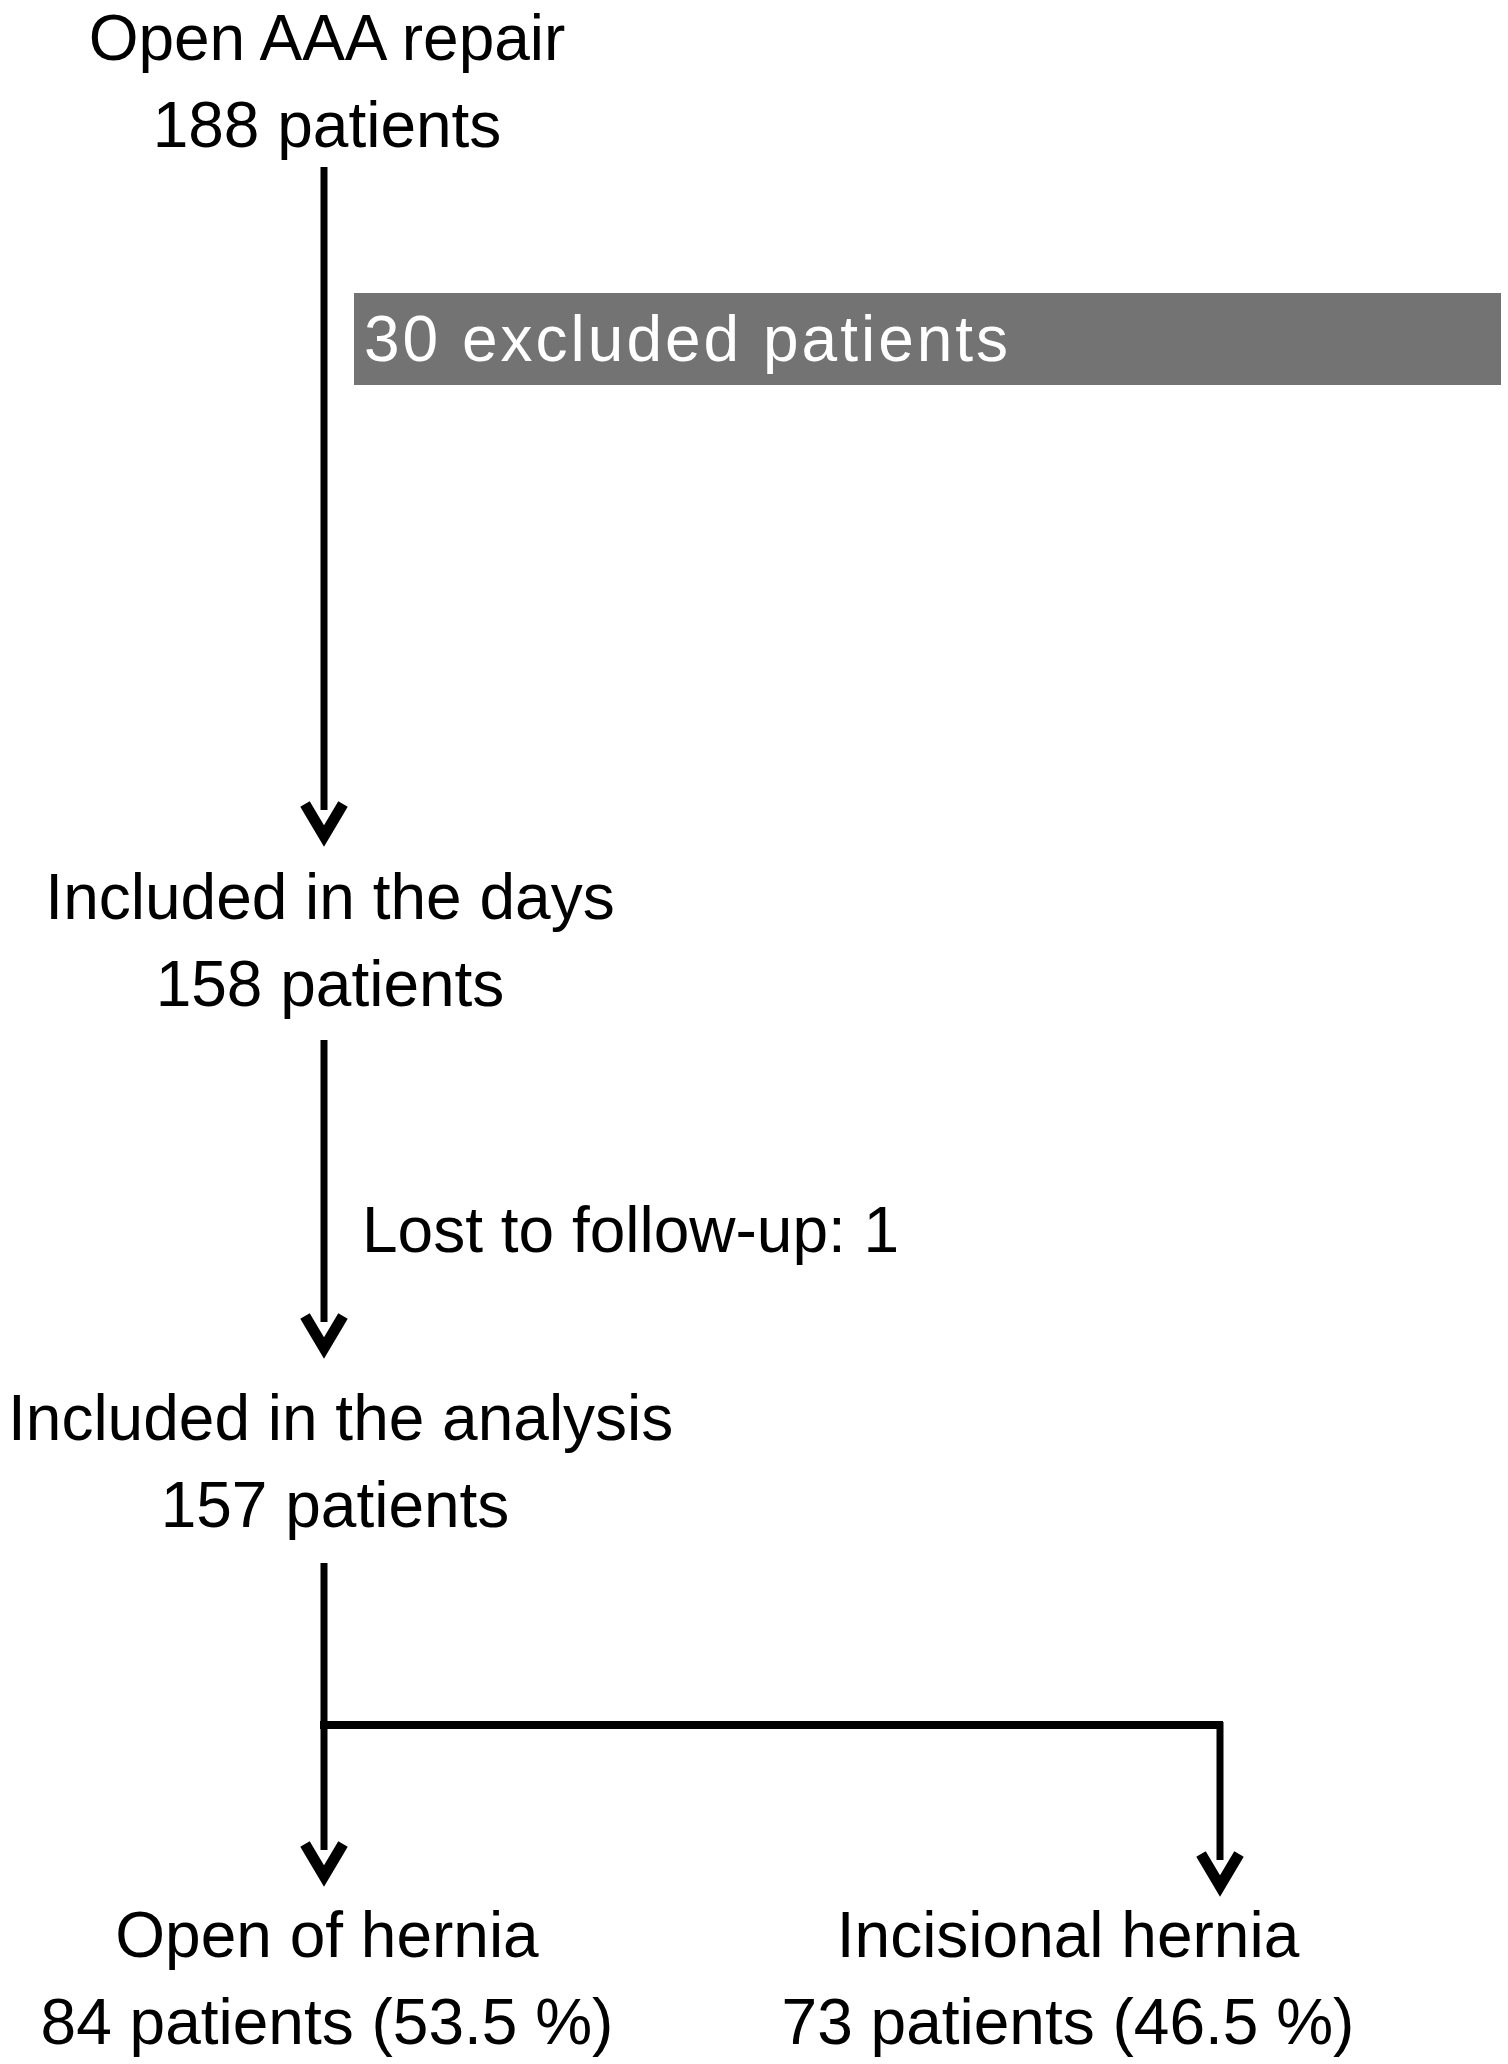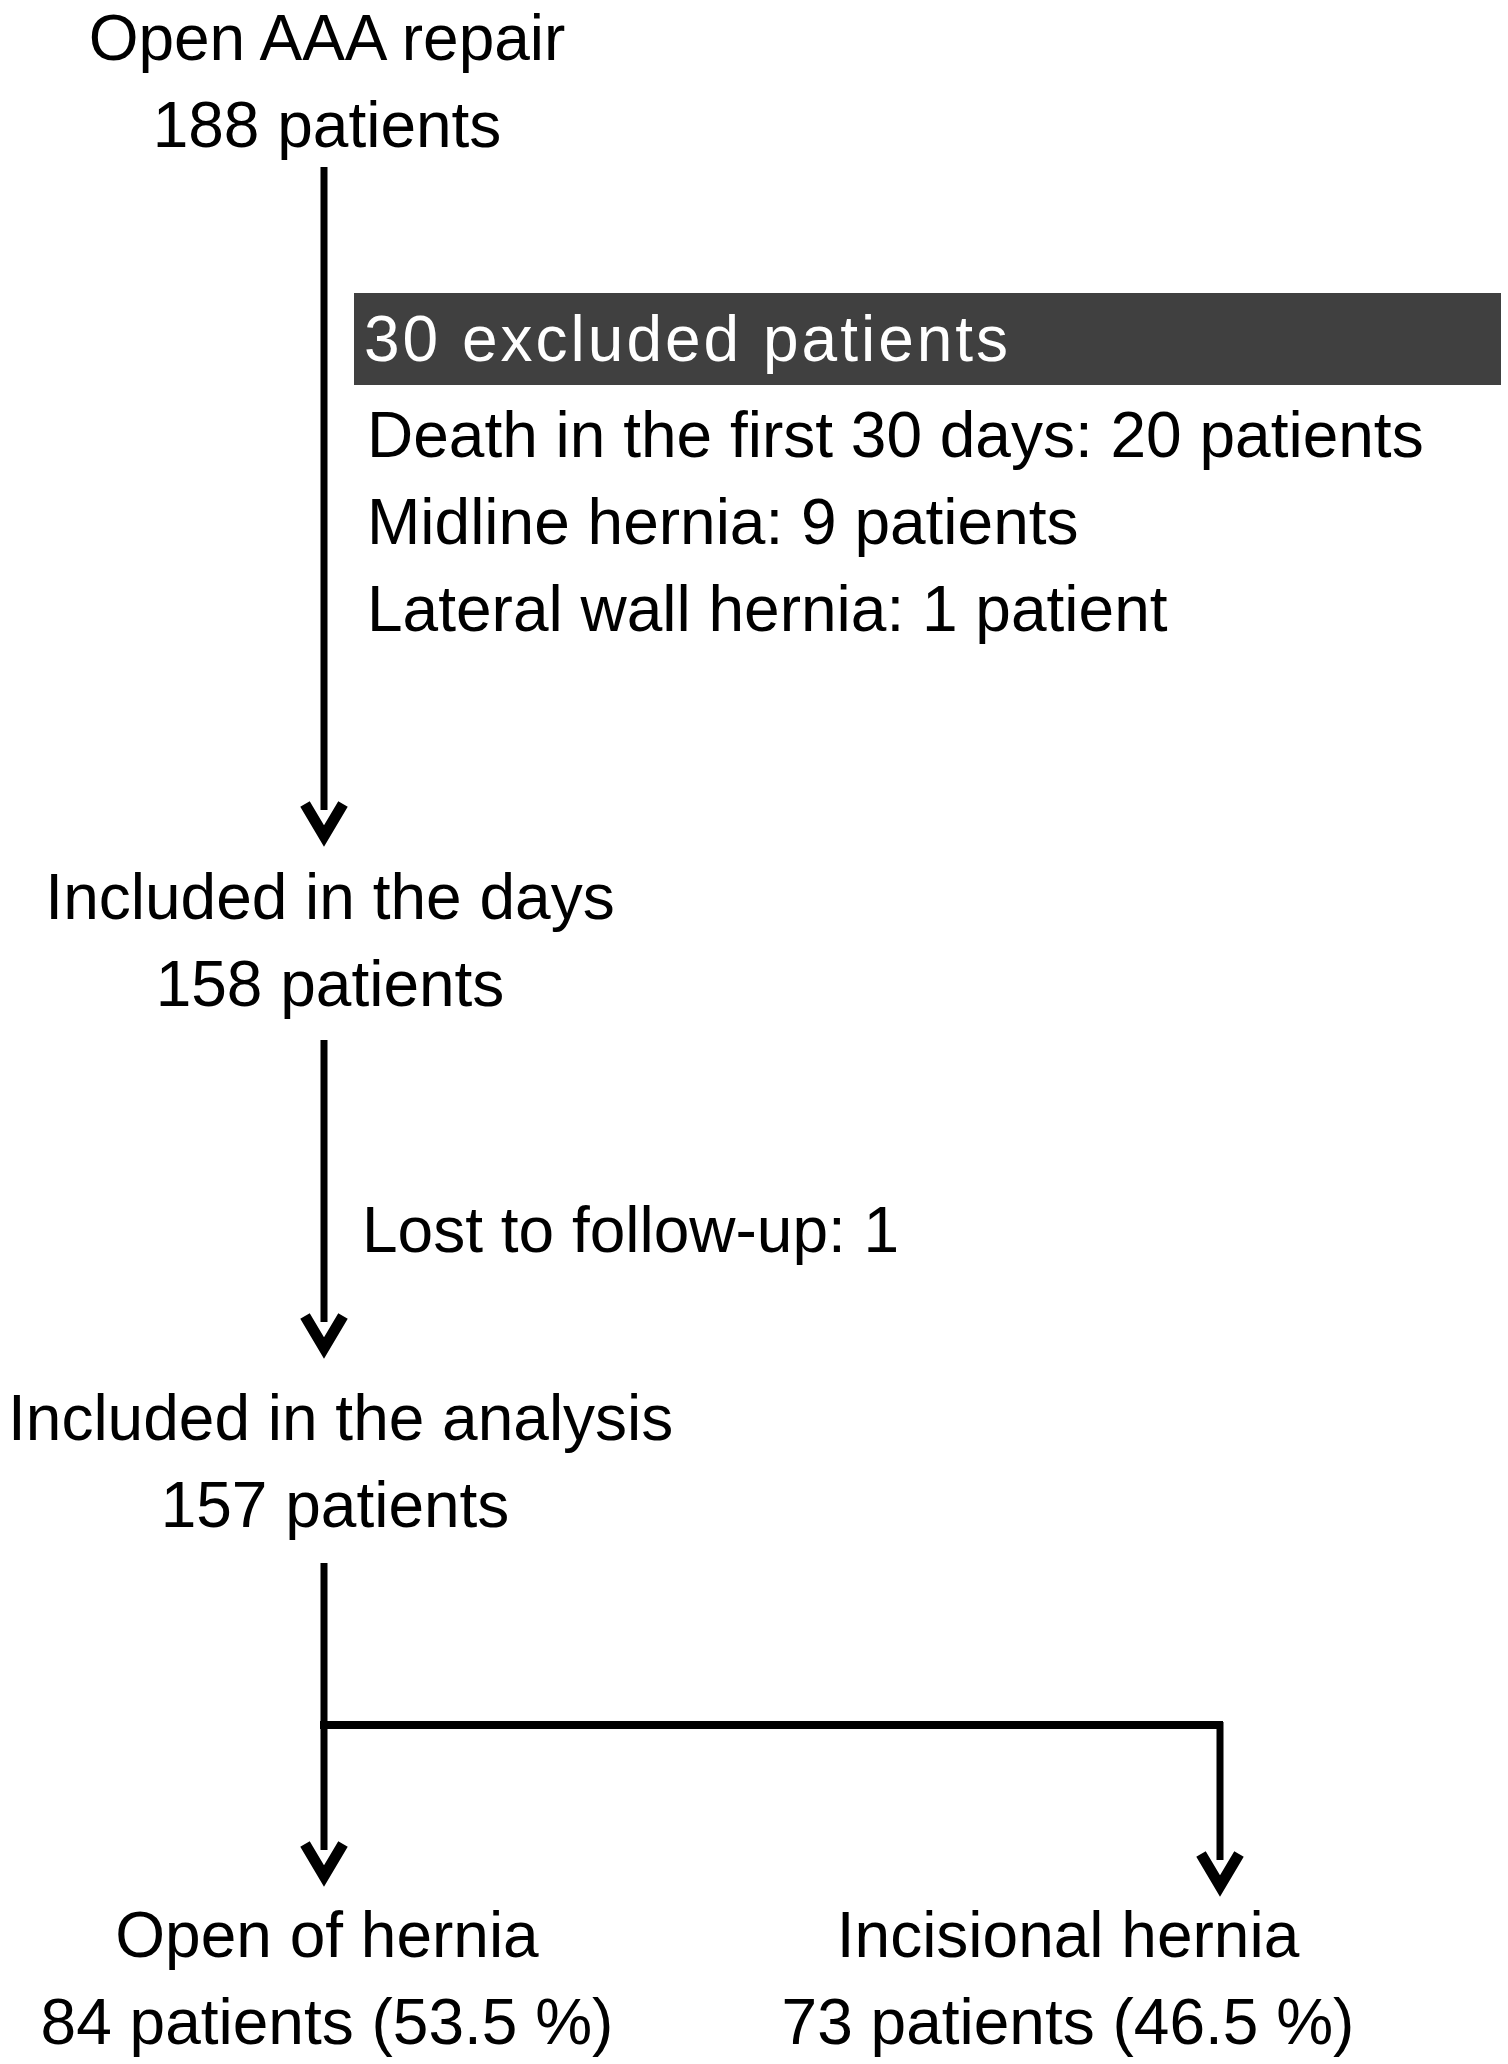--- a/index.html
+++ b/index.html
@@ -56,21 +56,21 @@
   .node-analysis { left: 0px; top: 1375px;  width: 654px; padding-left: 8px; }
   .node-free   { left: 0px;   top: 1892px;  width: 654px; }
   .node-incisional { left: 741px; top: 1892px; width: 654px; }
 
   .excluded-header {
     position: absolute;
     left: 354px;
     top: 293px;
     width: 1147px;
     height: 92px;
-    background: #404040;
+    background: #737373;
     color: #ffffff;
     font-size: 64px;
     letter-spacing: 3px;
     display: flex;
     align-items: center;
     padding-left: 10px;
     box-sizing: border-box;
     white-space: nowrap;
   }
   .excluded-reasons {
@@ -114,25 +114,20 @@
     </g>
   </svg>
 
   <div class="txt centered node-source">
     <div>Open AAA repair</div>
     <div>188 patients</div>
   </div>
 
   <div class="excluded-header">30 excluded patients</div>
 
-  <div class="excluded-reasons">
-    <div>Death in the first 30 days: 20 patients</div>
-    <div>Midline hernia: 9 patients</div>
-    <div>Lateral wall hernia: 1 patient</div>
-  </div>
 
   <div class="txt centered node-study">
     <div>Included in the days</div>
     <div>158 patients</div>
   </div>
 
   <div class="txt lost-label">Lost to follow-up: 1</div>
 
   <div class="txt centered node-analysis">
     <div>Included in the analysis</div>

